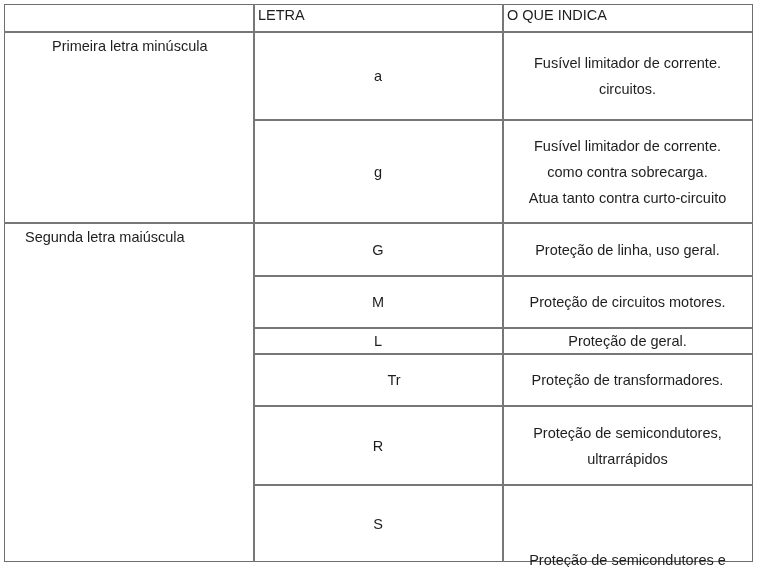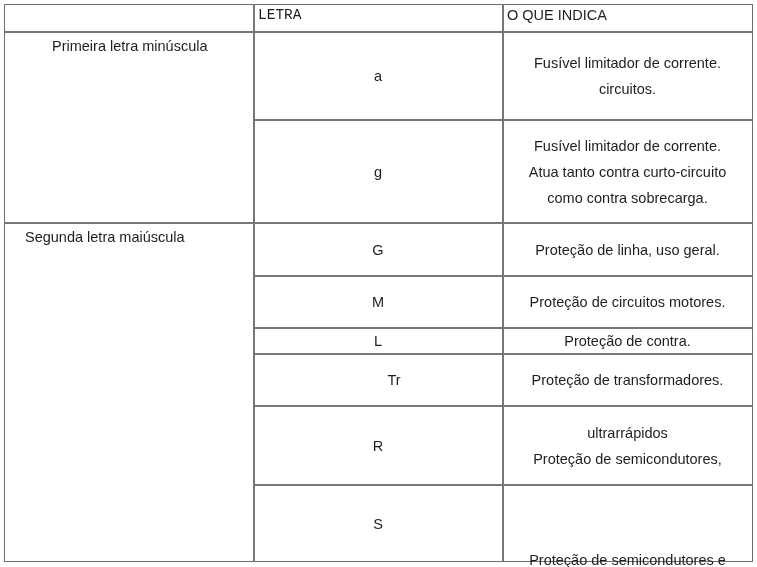--- a/index.html
+++ b/index.html
@@ -68,77 +68,77 @@
 <div class="line-h" style="left:4px; top:222px; width:749px;"></div>
 
 <div class="line-h" style="left:253px; top:119px; width:500px;"></div>
 <div class="line-h" style="left:253px; top:275px; width:500px;"></div>
 <div class="line-h" style="left:253px; top:327px; width:500px;"></div>
 <div class="line-h" style="left:253px; top:353px; width:500px;"></div>
 <div class="line-h" style="left:253px; top:405px; width:500px;"></div>
 <div class="line-h" style="left:253px; top:484px; width:500px;"></div>
 
 <div class="cell hdr" style="left:5px; width:248px; height:27px;"></div>
-<div class="cell hdr" style="left:254px; width:248px; height:27px;font-family:Liberation Mono, monospace;">LETRA</div>
+<div class="cell hdr" style="left:254px; width:248px; height:27px;">LETRA</div>
 <div class="cell hdr" style="left:503px; width:249px; height:27px;">O QUE INDICA</div>
 
 <div class="cell label-left" style="left:5px; top:33px; width:248px; height:189px;margin-left:44px;">Primeira letra minúscula</div>
 <div class="cell label-left" style="left:22px; top:224px; width:248px; height:337px;">Segunda letra maiúscula</div>
 
 <div class="cell center" style="left:254px; top:33px; width:248px; height:86px;">
   <span>a</span>
 </div>
 <div class="cell center" style="left:503px; top:33px; width:249px; height:86px;">
   <span class="desc-line">Fusível limitador de corrente.</span>
   <span class="desc-line">circuitos.</span>
 </div>
 
 <div class="cell center" style="left:254px; top:121px; width:248px; height:101px;">
   <span>g</span>
 </div>
 <div class="cell center" style="left:503px; top:121px; width:249px; height:101px;">
   <span class="desc-line">Fusível limitador de corrente.</span>
+  <span class="desc-line">como contra sobrecarga.</span>
   <span class="desc-line">Atua tanto contra curto-circuito</span>
-  <span class="desc-line">como contra sobrecarga.</span>
 </div>
 
 <div class="cell center" style="left:254px; top:224px; width:248px; height:51px;">
   <span>G</span>
 </div>
 <div class="cell center" style="left:503px; top:224px; width:249px; height:51px;">
   <span class="desc-line">Proteção de linha, uso geral.</span>
 </div>
 
 <div class="cell center" style="left:254px; top:277px; width:248px; height:50px;">
   <span>M</span>
 </div>
 <div class="cell center" style="left:503px; top:277px; width:249px; height:50px;">
   <span class="desc-line">Proteção de circuitos motores.</span>
 </div>
 
 <div class="cell center" style="left:254px; top:329px; width:248px; height:24px;">
   <span>L</span>
 </div>
 <div class="cell center" style="left:503px; top:329px; width:249px; height:24px;">
-  <span class="desc-line">Proteção de contra.</span>
+  <span class="desc-line">Proteção de geral.</span>
 </div>
 
 <div class="cell center" style="left:254px; top:355px; width:248px; height:50px;padding-left:32px;">
   <span>Tr</span>
 </div>
 <div class="cell center" style="left:503px; top:355px; width:249px; height:50px;">
   <span class="desc-line">Proteção de transformadores.</span>
 </div>
 
 <div class="cell center" style="left:254px; top:407px; width:248px; height:77px;">
   <span>R</span>
 </div>
 <div class="cell center" style="left:503px; top:407px; width:249px; height:77px;">
+  <span class="desc-line">Proteção de semicondutores,</span>
   <span class="desc-line">ultrarrápidos</span>
-  <span class="desc-line">Proteção de semicondutores,</span>
 </div>
 
 <div class="cell center" style="left:254px; top:486px; width:248px; height:76px;">
   <span>S</span>
 </div>
 <div class="cell center" style="left:503px; top:486px; width:249px; height:76px;margin-top:36px;">
   <span class="desc-line">Proteção de semicondutores e</span>
 </div>
 
 </body></html>

